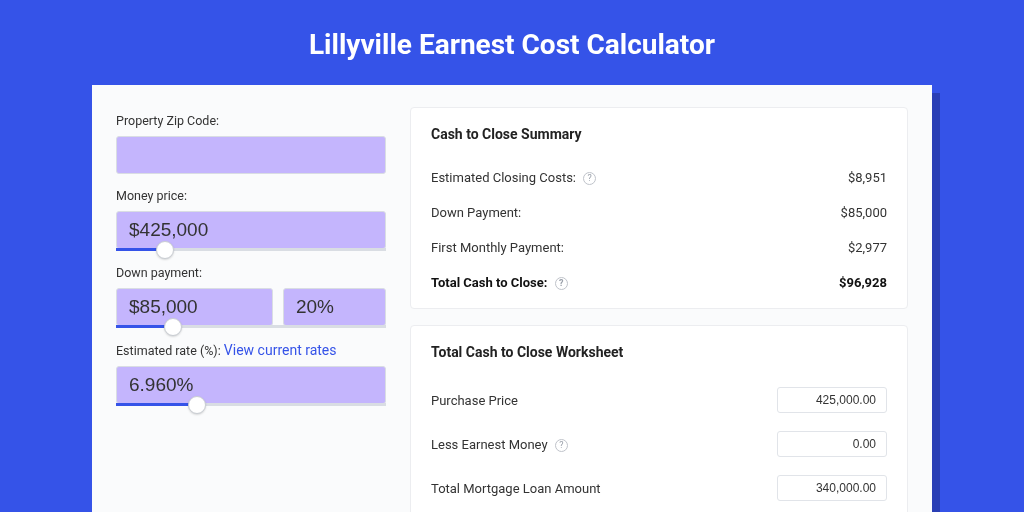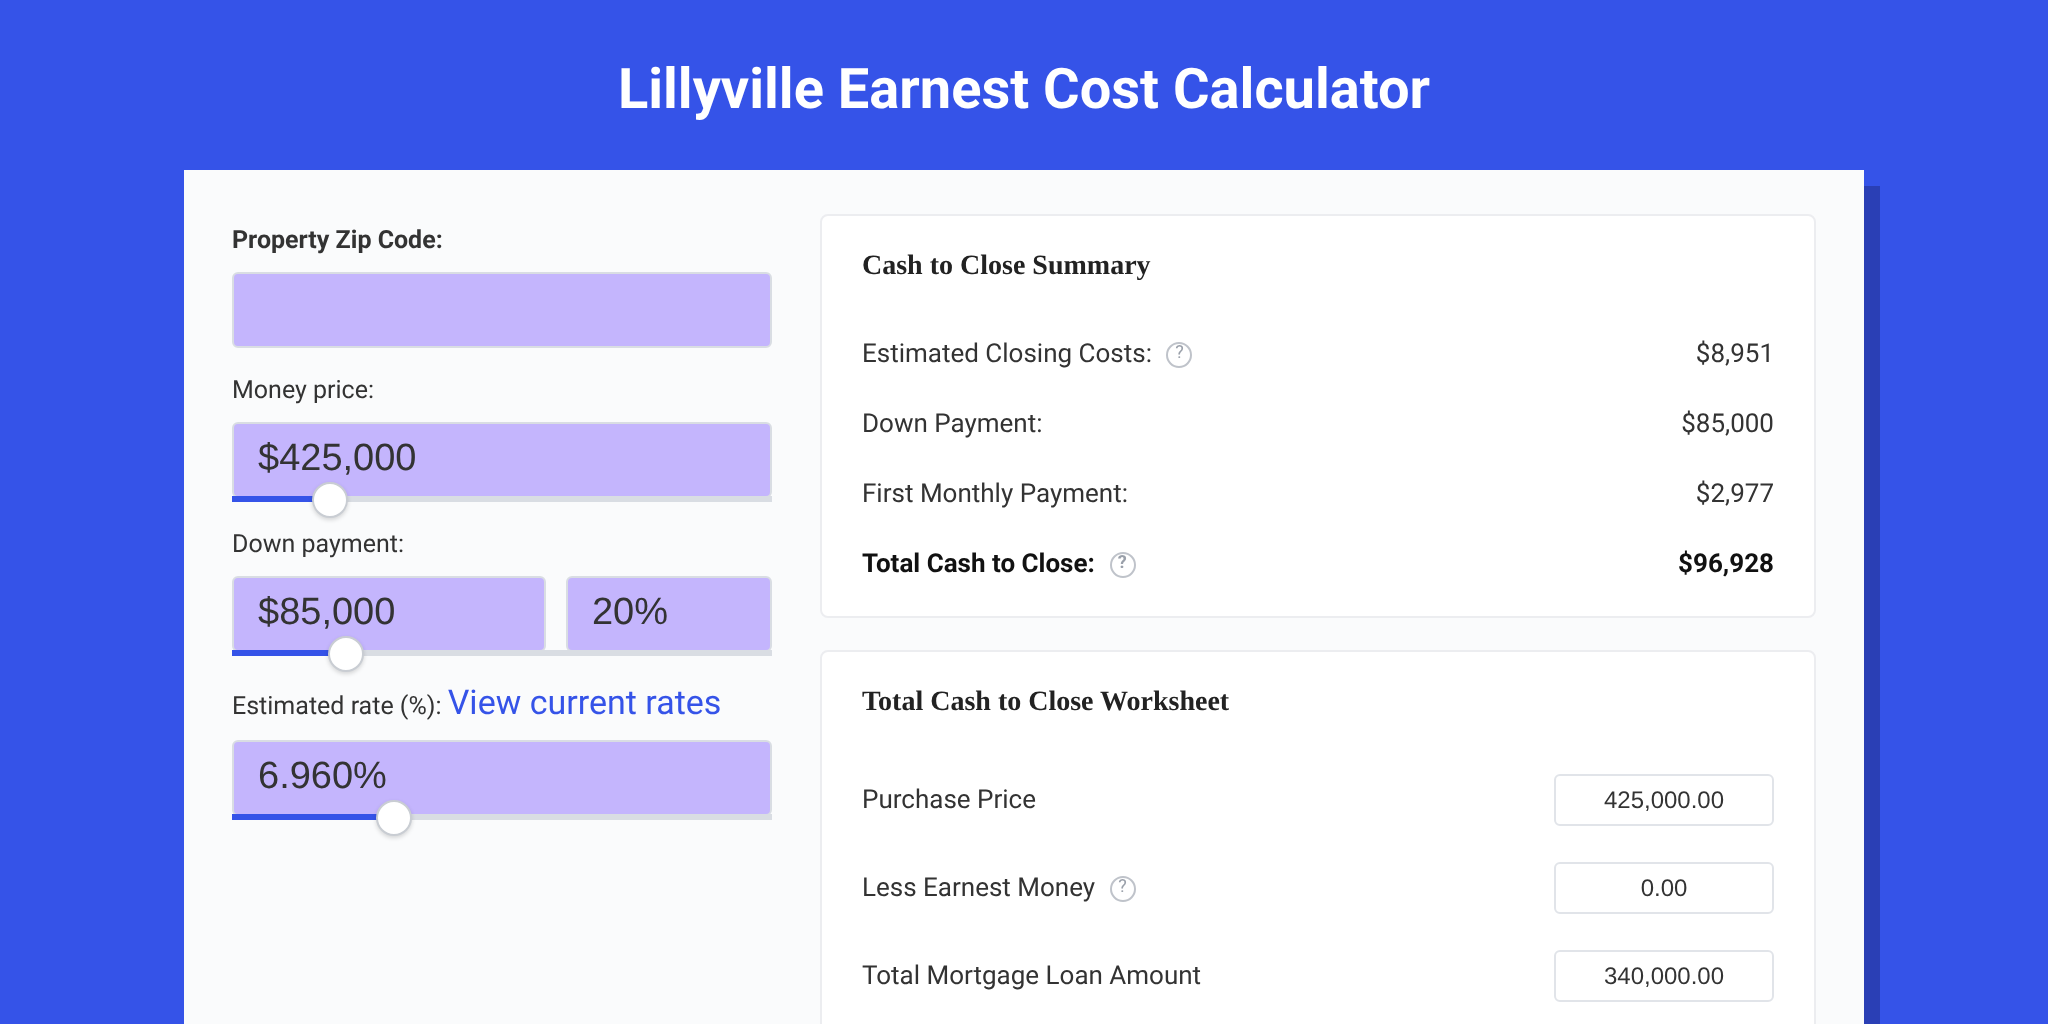--- a/index.html
+++ b/index.html
@@ -42,21 +42,21 @@
   }
   .left-col { width: 270px; flex: 0 0 270px; }
   .right-col { flex: 1; }
 
   .field-label {
     font-size: 12.5px;
     color: #333;
     margin-bottom: 8px;
     margin-top: 14px;
   }
-  .field-label:first-child { margin-top: 6px; font-weight: bold; }
+  .field-label:first-child { margin-top: 6px; }
   .text-input {
     width: 100%;
     height: 38px;
     border: 1px solid #d9dde3;
     border-radius: 3px;
     background: #c4b5fd;
     padding: 0 12px;
     font-size: 19px;
     color: #333;
   }
@@ -78,35 +78,34 @@
     width: 18px; height: 18px;
     border-radius: 50%;
     background: #fff;
     border: 1px solid #c9cdd3;
     box-shadow: 0 1px 2px rgba(0,0,0,0.15);
     transform: translate(-50%, -50%);
   }
   .row-two { display: flex; gap: 10px; }
   .row-two .text-input:first-child { flex: 1.7; }
   .row-two .text-input:last-child { flex: 1; }
-  .link { color: #3553e8; font-size: 17px; text-decoration: none; }
+  .link { color: #3553e8; font-size: 14px; text-decoration: none; }
 
   .panel {
     background: #fff;
     border: 1px solid #ecedf0;
     border-radius: 4px;
     padding: 18px 20px 8px 20px;
     margin-bottom: 16px;
   }
   .panel-title {
     font-size: 14px;
     font-weight: 700;
     color: #222;
     margin-bottom: 18px;
-    font-family: Liberation Serif, serif;
   }
   .summary-row {
     display: flex;
     justify-content: space-between;
     align-items: center;
     font-size: 13px;
     color: #333;
     padding: 10px 0;
   }
   .summary-row.bold { font-weight: 700; color: #111; }
@@ -130,21 +129,21 @@
     color: #333;
     padding: 9px 0;
   }
   .ws-value-box {
     width: 110px;
     height: 26px;
     border: 1px solid #e1e4e9;
     border-radius: 3px;
     background: #fff;
     font-size: 12px;
-    text-align: center;
+    text-align: right;
     padding: 0 10px;
     color: #333;
   }
 </style>
 </head>
 <body>
 
 <h1 class="page-title">Lillyville Earnest Cost Calculator</h1>
 
 <div class="card-shadow">

